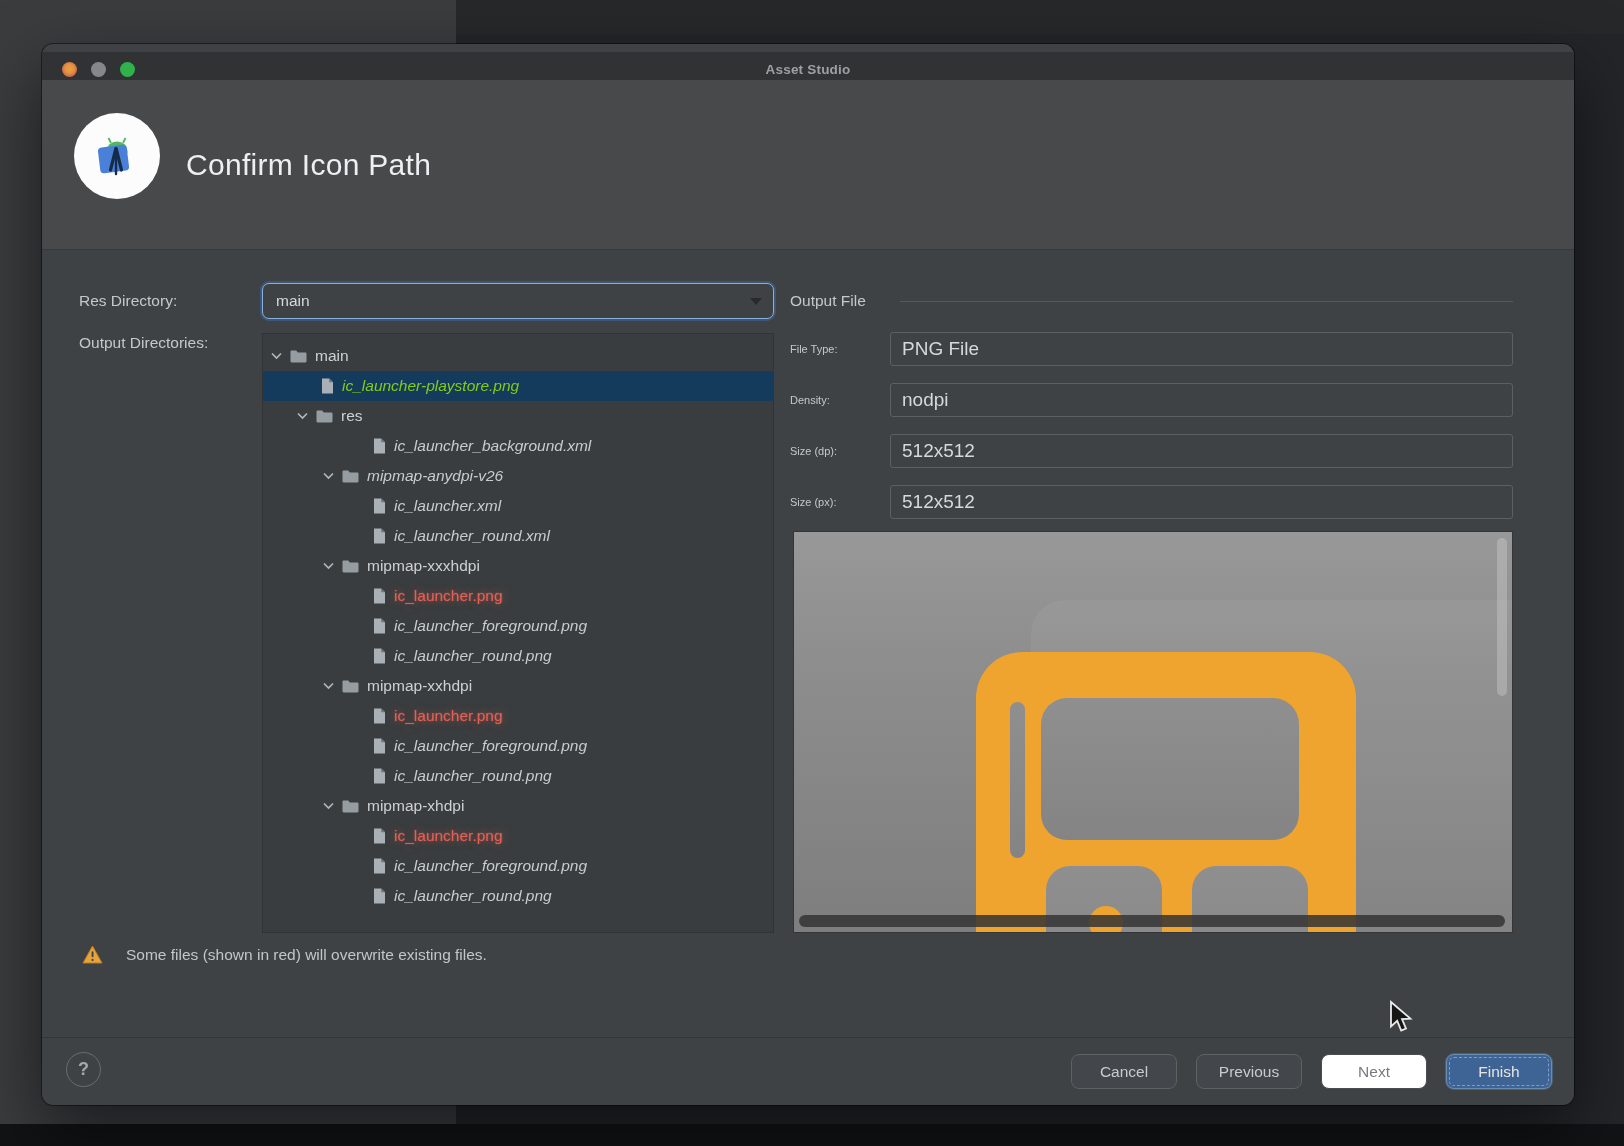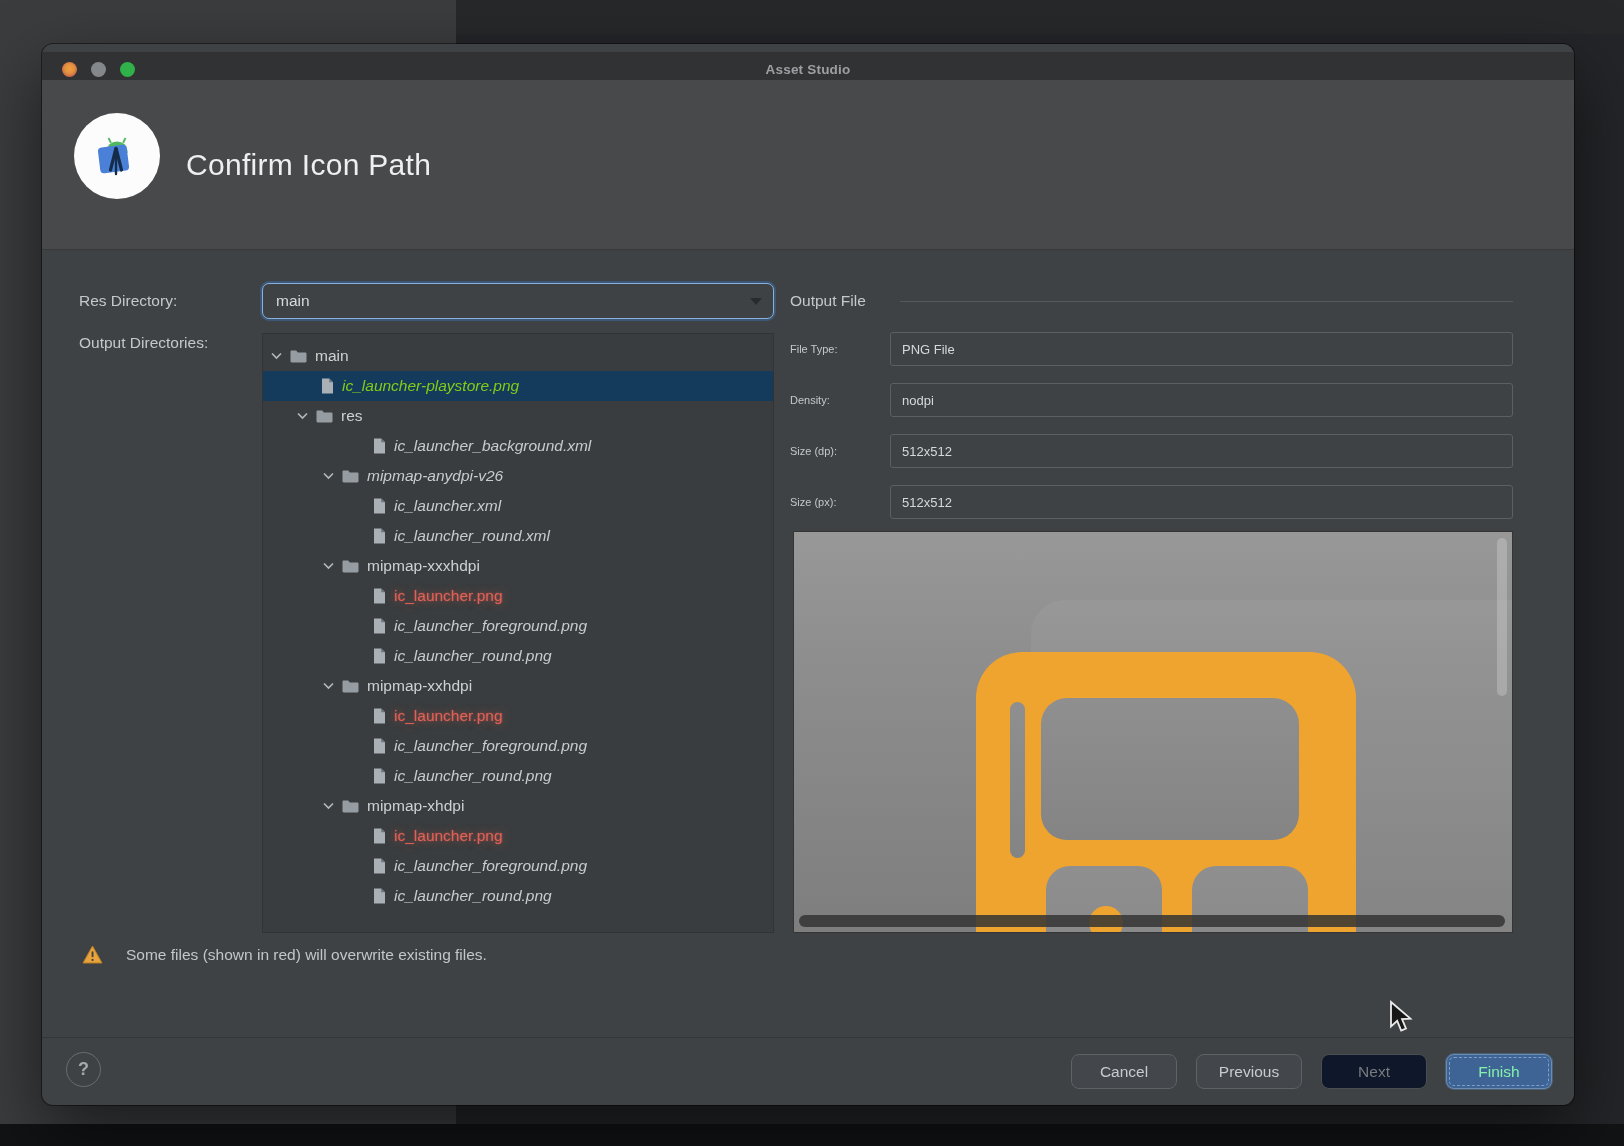--- a/index.html
+++ b/index.html
@@ -56,21 +56,21 @@
   .trow.selected .tlabel{color:#84cc16;text-align:center;}
   .trow.red .tlabel{color:var(--overwrite-red,#e06156);font-style:normal;
     text-shadow:0 0 9px rgba(224,97,86,.55),0 0 2px rgba(224,97,86,.5);}
 
   
   .outfile-rule{position:absolute;left:858px;top:257px;width:613px;height:1px;background:#56595b;}
   .fields{position:absolute;left:748px;top:288px;width:723px;}
   .frow{display:flex;align-items:center;height:34px;margin-bottom:17px;}
   .frow .flabel{width:100px;flex:none;color:#c5c8ca;font-size:11px;}
   .frow .fbox{flex:1;height:34px;box-sizing:border-box;border:1px solid #5d6062;border-radius:3px;
-    background:#3f4244;display:flex;align-items:center;padding:0 11px;font-size:13px;color:#d6d9db;}
+    background:#3f4244;display:flex;align-items:center;padding:0 11px;font-size:19px;color:#d6d9db;}
 
   
   .preview{position:absolute;left:751px;top:487px;width:720px;height:402px;box-sizing:border-box;
     background:linear-gradient(180deg,#989898 0%,#8d8d8d 35%,#7e7e7e 100%);
     border:1px solid #333537;overflow:hidden;}
   .adaptive{position:absolute;left:237px;top:68px;width:540px;height:380px;
     background:rgba(255,255,255,.05);border-radius:34px;}
   .icon-body{position:absolute;left:182px;top:120px;width:380px;height:335px;
     background:var(--icon-orange,#efa42f);border-radius:46px;}
   .cutout{position:absolute;background:linear-gradient(180deg,#8f8f8f,#848484);}
@@ -91,22 +91,22 @@
 
   
   .footer-divider{position:absolute;left:0;top:993px;width:100%;height:1px;background:#333537;}
   .help{position:absolute;left:24px;top:1008px;width:35px;height:35px;border-radius:50%;box-sizing:border-box;
     border:1.5px solid #6a6d6f;color:#a6a9ac;font-size:18px;font-weight:bold;
     display:flex;align-items:center;justify-content:center;background:transparent;}
   .buttons{position:absolute;right:22px;top:1010px;display:flex;gap:19px;}
   .btn{height:35px;min-width:106px;padding:0 18px;box-sizing:border-box;border-radius:8px;
     border:1px solid #5f6264;background:#43464a;color:#c9ccce;font-size:15.5px;
     display:flex;align-items:center;justify-content:center;font-family:"Liberation Sans",sans-serif;}
-  .btn.disabled{color:#787b7e;border-color:#4b4e50;background:#0f172a;text-align:right;}
-  .btn.primary{background:var(--finish-blue,#3d6494);border-color:#6a8cb0;color:#86efac;
+  .btn.disabled{color:#787b7e;border-color:#4b4e50;background:#ffffff;text-align:right;}
+  .btn.primary{background:var(--finish-blue,#3d6494);border-color:#6a8cb0;color:#e5e5e5;
     outline:1px dashed rgba(170,200,235,.6);outline-offset:-4px;
     box-shadow:0 0 0 1px rgba(90,130,175,.45);}
 
   .cursor{position:absolute;left:1388px;top:1000px;pointer-events:none;z-index:50;}
 </style>
 </head>
 <body>
 
 <div class="bg-left"></div>
 <div class="bg-topright"></div>

